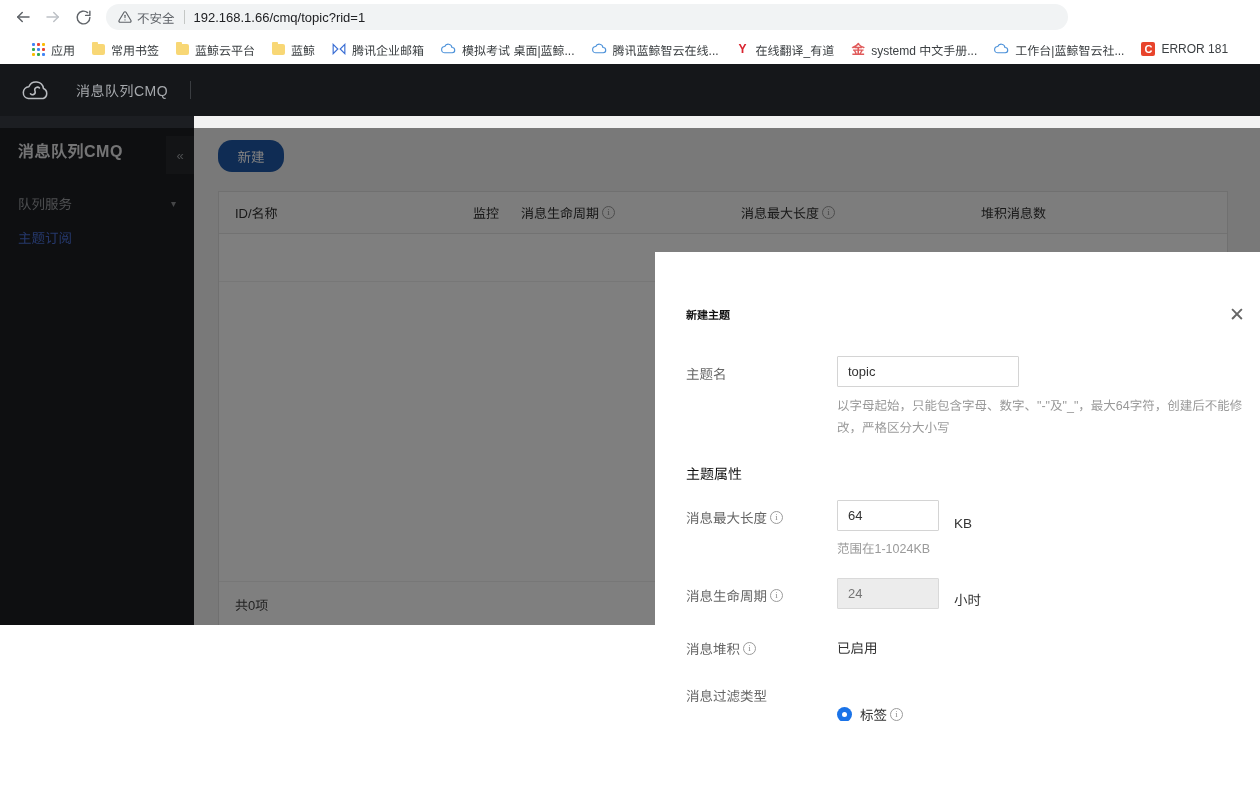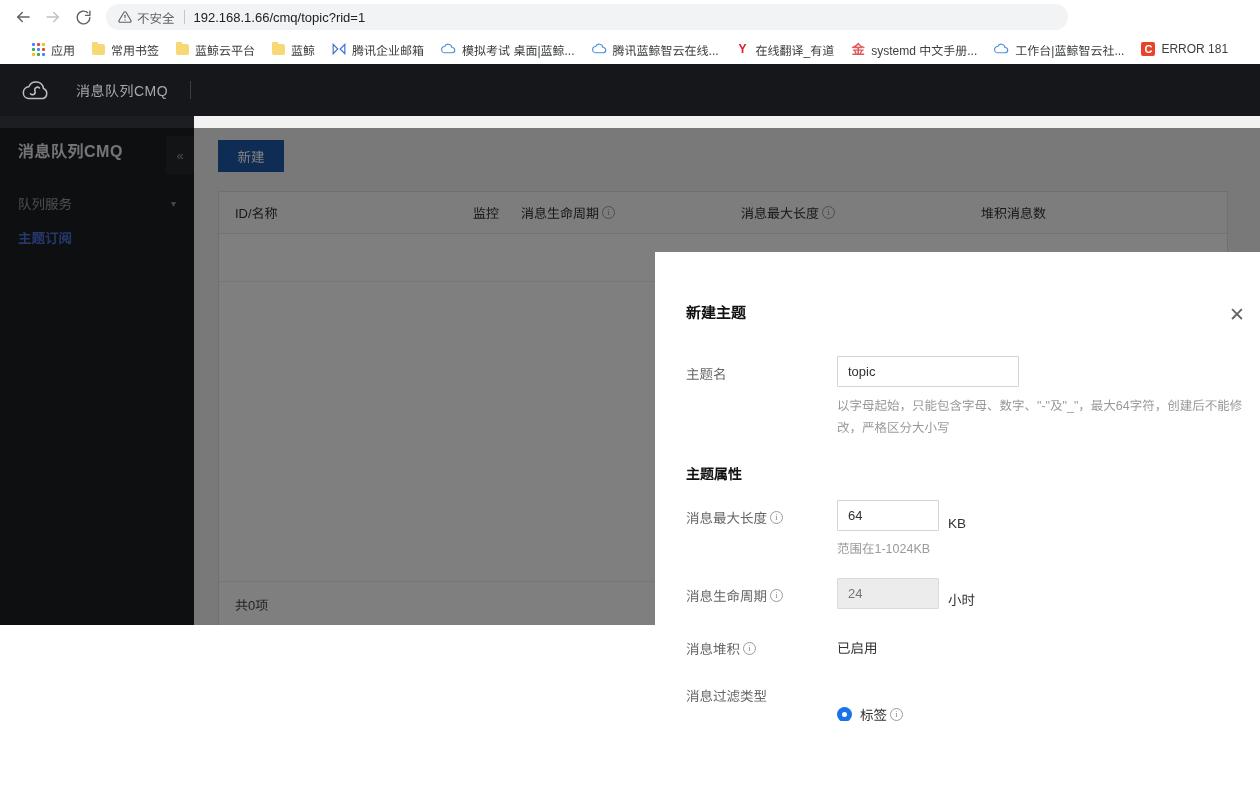--- a/index.html
+++ b/index.html
@@ -115,42 +115,42 @@
   .collapse-btn {
     position: absolute; top: 20px; right: 0; width: 28px; height: 38px;
     background: #26282c; display: flex; align-items: center; justify-content: center;
     color: #9a9da1; font-size: 13px;
   }
   .side-item {
     display: flex; align-items: center; justify-content: space-between;
     height: 34px; padding: 0 18px; font-size: 13.5px; color: #9a9da1;
   }
   .side-item.first { margin-top: 24px; }
-  .side-item.active { color: #4a6fd6; font-weight: bold; }
+  .side-item.active { color: #4a6fd6; }
   .chev { font-size: 10px; color: #8a8d91; }
 
   .content {
     position: absolute; top: 52px; left: 194px; width: 1066px; height: 672px;
     background: #ffffff;
   }
   .page-title-bar {
     height: 52px; border-bottom: 1px solid #e5e5e5;
     display: flex; align-items: center; padding-left: 24px;
     background: #ffffff;
   }
   .page-title { font-size: 17px; font-weight: bold; color: #000000; }
   .content-body {
     background: #f2f2f2; height: 620px; padding: 24px 32px 0 24px;
     position: relative;
   }
   .btn-primary-solid {
     display: inline-flex; align-items: center; justify-content: center;
     height: 32px; min-width: 66px; padding: 0 18px;
     background: #1e58a8; color: #ffffff; font-size: 13.5px;
-    border: none; border-radius: 0; cursor: pointer;
+    border: none; border-radius: 14px; cursor: pointer;
   }
   .table-card {
     margin-top: 19px; background: #ffffff; border: 1px solid #e0e0e0;
     width: 100%;
   }
   .thead {
     display: flex; align-items: center; height: 42px;
     border-bottom: 1px solid #e5e5e5; background: #fafafa;
     padding: 0 16px; font-size: 13px; color: #333333;
   }
@@ -174,21 +174,21 @@
     background: rgba(0,0,0,0.5); z-index: 20;
   }
   .modal {
     position: absolute; top: 252px; left: 655px; width: 620px; height: 469px;
     background: #ffffff; z-index: 30; overflow: hidden;
   }
   .modal-head {
     height: 78px; display: flex; align-items: flex-end; justify-content: space-between;
     padding: 0 30px 0 31px;
   }
-  .modal-title { font-size: 15px; font-weight: bold; color: #111111; padding-bottom: 8px; }
+  .modal-title { font-size: 11px; font-weight: bold; color: #111111; padding-bottom: 8px; }
   .modal-close {
     font-size: 19px; color: #666666; line-height: 1; padding-bottom: 6px;
     cursor: pointer; font-family: "DejaVu Sans", sans-serif;
   }
   .modal-body { padding: 26px 31px 0 31px; }
   .frow { display: flex; align-items: flex-start; margin-bottom: 0; }
   .flabel {
     width: 151px; flex: 0 0 151px; font-size: 13.5px; color: #666666;
     padding-top: 7px; display: flex; align-items: center; gap: 3px;
   }
@@ -196,28 +196,28 @@
   .tinput {
     height: 31px; border: 1px solid #d4d4d4; background: #ffffff;
     padding: 0 10px; font-size: 13px; color: #333333; outline: none;
     font-family: "Liberation Sans", sans-serif; border-radius: 1px;
   }
   .tinput.wide { width: 182px; }
   .tinput.narrow { width: 102px; }
   .tinput:disabled, .tinput.disabled {
     background: #ececec; color: #a8a8a8; border-color: #d9d9d9;
   }
-  .unit { font-size: 13.5px; color: #333333; margin-left: 9px; }
+  .unit { font-size: 13.5px; color: #333333; margin-left: 15px; }
   .help {
     font-size: 12.5px; color: #9a9a9a; line-height: 22px;
     margin-left: 151px; margin-top: 8px; max-width: 415px;
   }
   .help.small { margin-top: 7px; }
   .section-title {
-    font-size: 14px; font-weight: bold; color: #111111;
+    font-size: 14px; font-weight: normal; color: #111111;
     margin: 24px 0 17px 0;
   }
   .static-val { font-size: 13.5px; color: #333333; padding-top: 6px; }
   .radio-group { display: flex; align-items: center; gap: 0; padding-top: 6px; }
   .radio-item { display: flex; align-items: center; gap: 8px; cursor: pointer; }
   .radio-item + .radio-item { margin-left: 71px; margin-top: 40px; }
   .radio-dot {
     width: 15px; height: 15px; border-radius: 50%;
     border: 1px solid #c8c8c8; background: #ffffff; flex: 0 0 auto;
     display: flex; align-items: center; justify-content: center;

